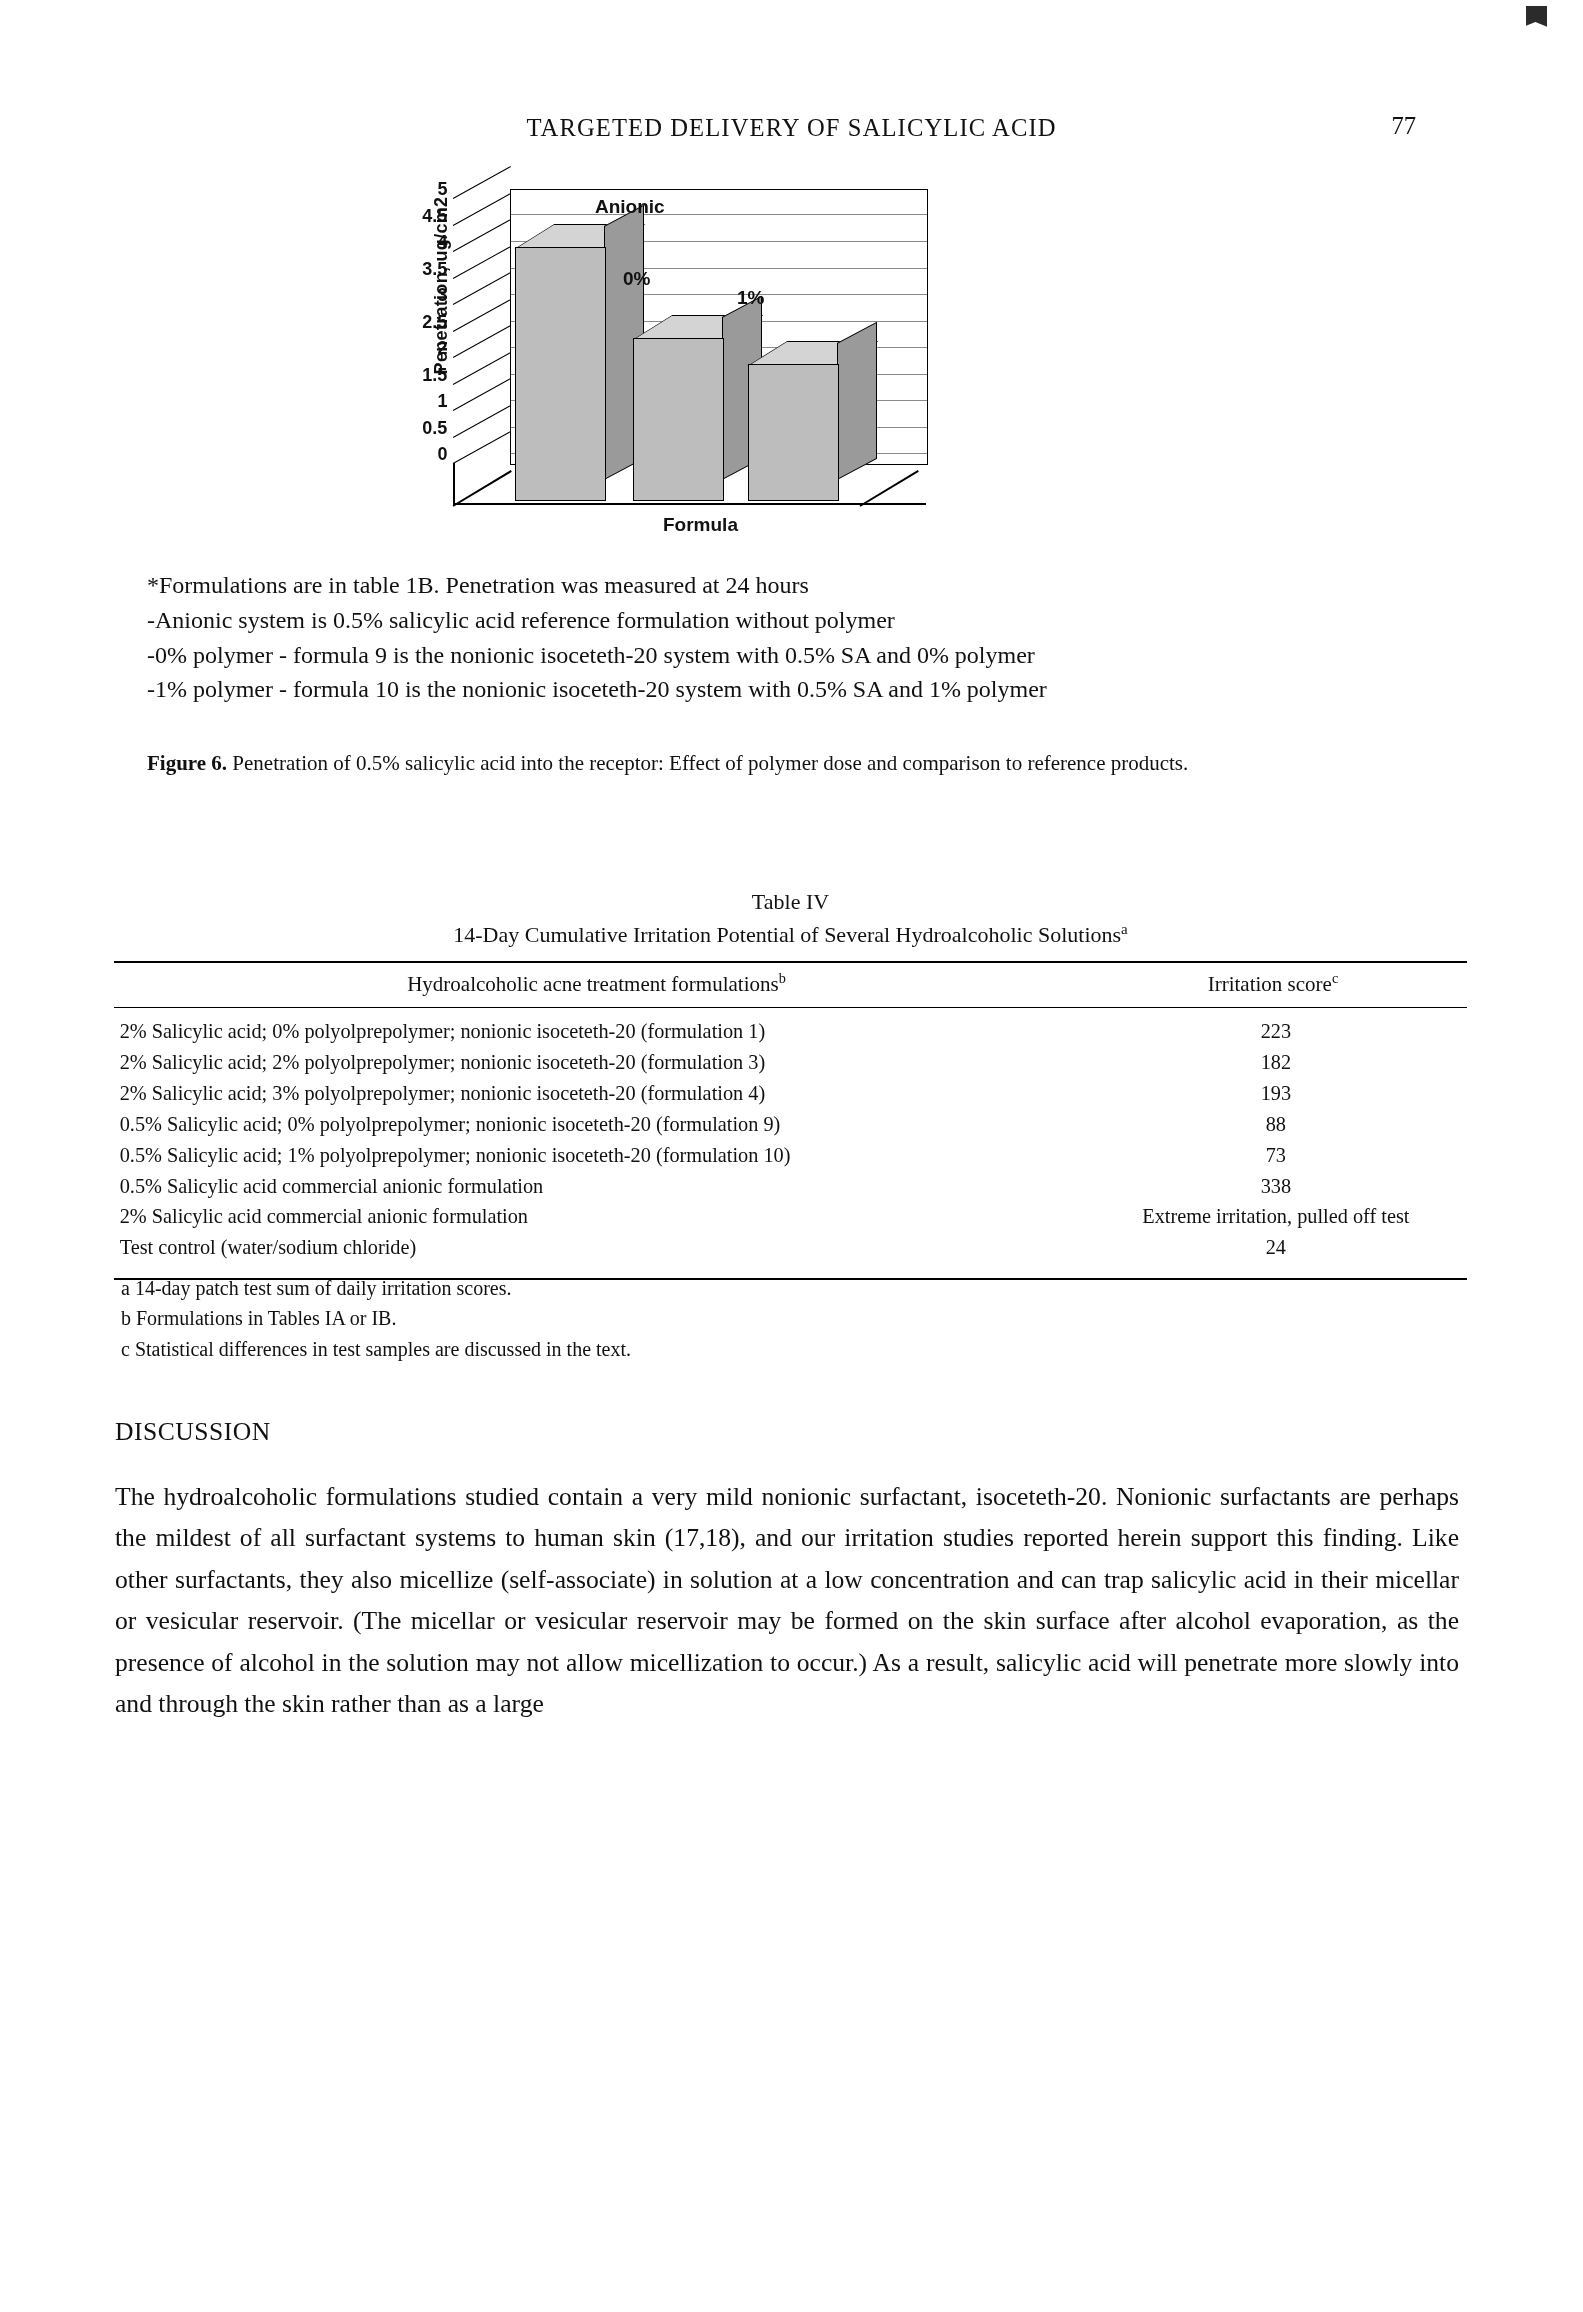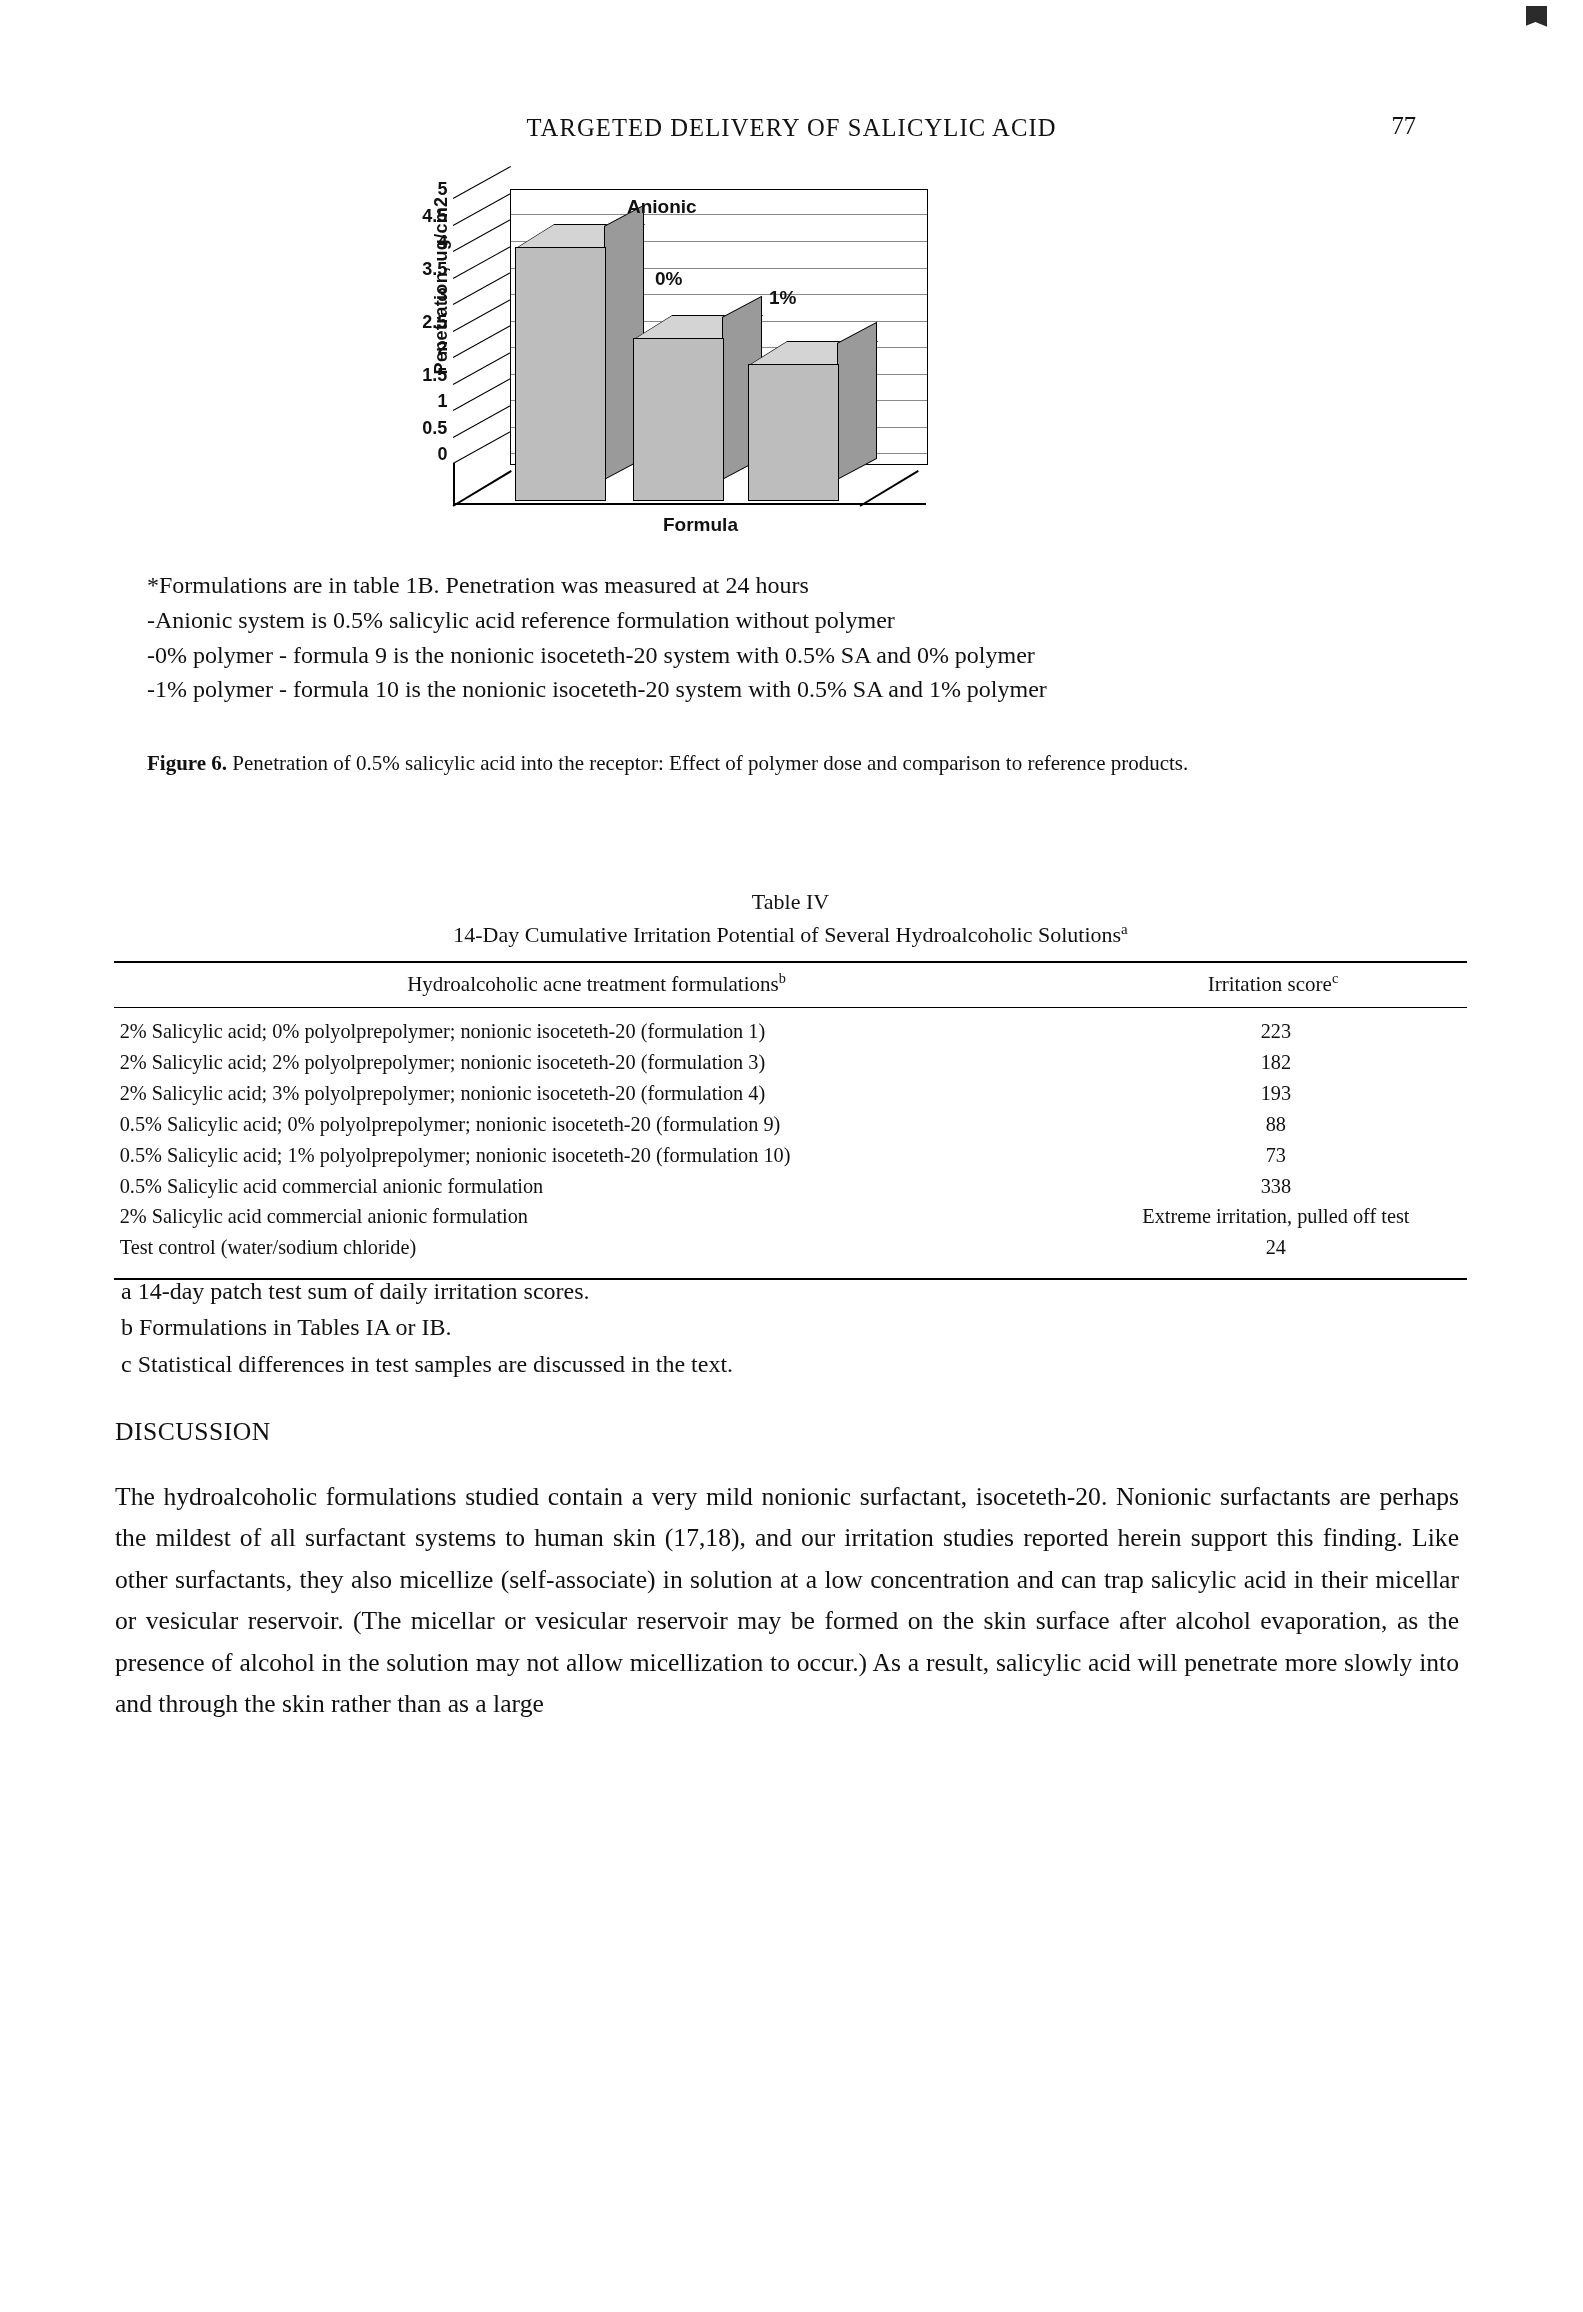--- a/index.html
+++ b/index.html
@@ -174,21 +174,20 @@
     border: 1.9px solid #000;
     box-sizing: border-box;
     transform: skewX(-58deg);
     transform-origin: left bottom;
   }
   .series-label {
     position: absolute;
     font-family: "Liberation Sans", sans-serif;
     font-weight: bold;
     font-size: 19px;
-    margin-left: 32px;
   }
   .xlabel {
     position: absolute;
     left: 284px;
     top: 329px;
     font-family: "Liberation Sans", sans-serif;
     font-weight: bold;
     font-size: 19px;
     text-align: right;
   }
@@ -251,21 +250,21 @@
   }
   .trow .col1 { flex: 0 0 965px; padding-left: 5.7px; }
   .trow .col2 { flex: 1; text-align: center; }
   .tbody { padding: 8.5px 0 5.7px 0; }
   sup { font-size: 0.68em; vertical-align: super; }
   .footnotes {
     position: absolute;
     top: 1273px;
     left: 121px;
     width: 1230px;
-    font-size: 24px;
+    font-size: 20px;
     line-height: 1.52;
   }
 
   
   .section-head {
     position: absolute;
     top: 1417px;
     left: 115px;
     font-size: 25.6px;
     letter-spacing: 0.5px;

